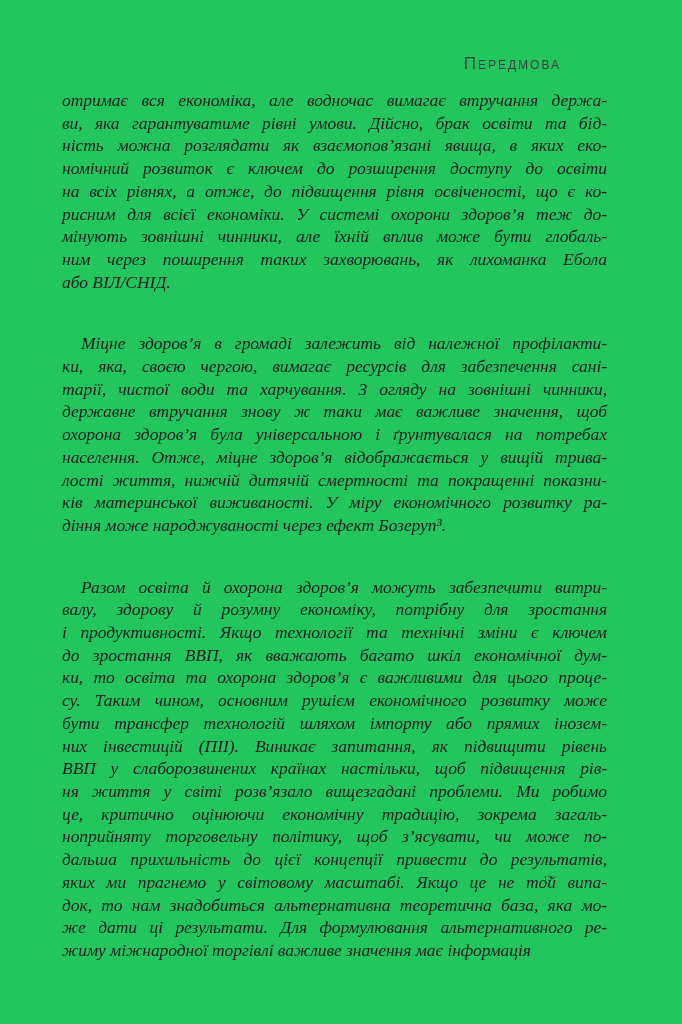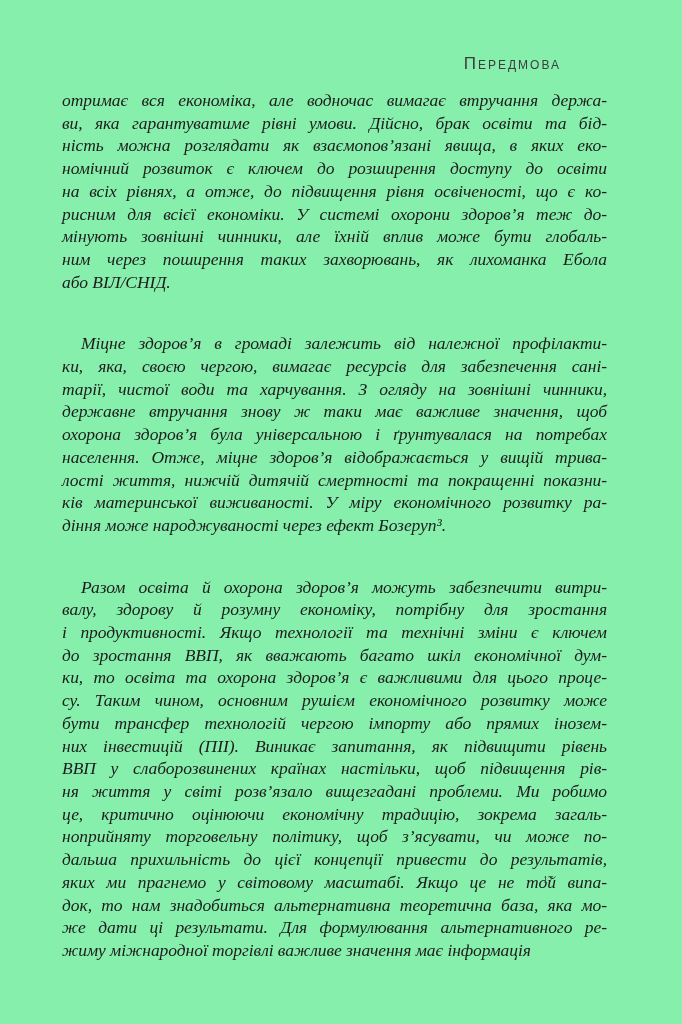--- a/index.html
+++ b/index.html
@@ -1,20 +1,20 @@
 <!DOCTYPE html>
 <html><head>
 <meta charset="utf-8">
 <style>
   html, body { margin: 0; padding: 0; background: #ffffff; }
   .page {
     position: relative;
     width: 682px;
     height: 1024px;
-    background: #86efac;
+    background: #22c55e;
     font-family: "Liberation Serif", "DejaVu Serif", serif;
     color: #1c1c1c;
     overflow: hidden;
   }
   .running-head {
     position: absolute;
     top: 54px;
     right: 121px;
     font-family: "Liberation Sans", "DejaVu Sans", sans-serif;
     font-variant: small-caps;
@@ -86,21 +86,21 @@
       <div class="line last">діння може народжуваності через ефект Бозеруп³.</div>
     </div>
 
     <div class="para">
       <div class="line indent">Разом освіта й охорона здоров’я можуть забезпечити витри-</div>
       <div class="line">валу, здорову й розумну економіку, потрібну для зростання</div>
       <div class="line">і продуктивності. Якщо технології та технічні зміни є ключем</div>
       <div class="line">до зростання ВВП, як вважають багато шкіл економічної дум-</div>
       <div class="line">ки, то освіта та охорона здоров’я є важливими для цього проце-</div>
       <div class="line">су. Таким чином, основним рушієм економічного розвитку може</div>
-      <div class="line">бути трансфер технологій чергою імпорту або прямих інозем-</div>
+      <div class="line">бути трансфер технологій шляхом імпорту або прямих інозем-</div>
       <div class="line">них інвестицій (ПІІ). Виникає запитання, як підвищити рівень</div>
       <div class="line">ВВП у слаборозвинених країнах настільки, щоб підвищення рів-</div>
       <div class="line">ня життя у світі розв’язало вищезгадані проблеми. Ми робимо</div>
       <div class="line">це, критично оцінюючи економічну традицію, зокрема загаль-</div>
       <div class="line">ноприйняту торговельну політику, щоб з’ясувати, чи може по-</div>
       <div class="line">дальша прихильність до цієї концепції привести до результатів,</div>
       <div class="line">яких ми прагнемо у світовому масштабі. Якщо це не той випа-</div>
       <div class="line">док, то нам знадобиться альтернативна теоретична база, яка мо-</div>
       <div class="line">же дати ці результати. Для формулювання альтернативного ре-</div>
       <div class="line last">жиму міжнародної торгівлі важливе значення має інформація</div>

